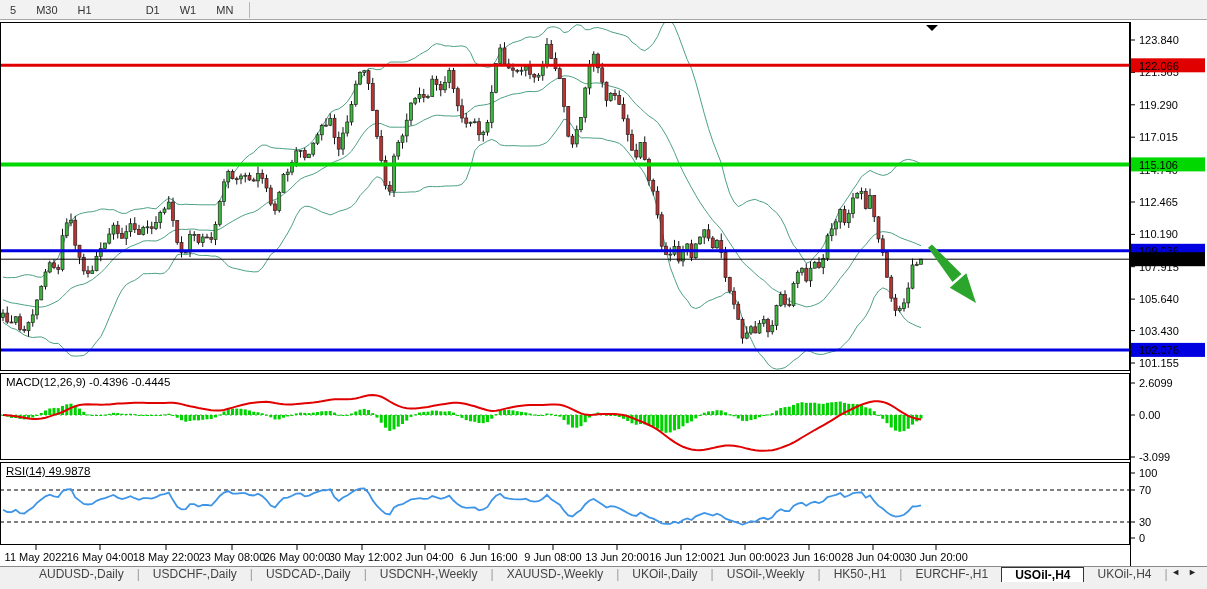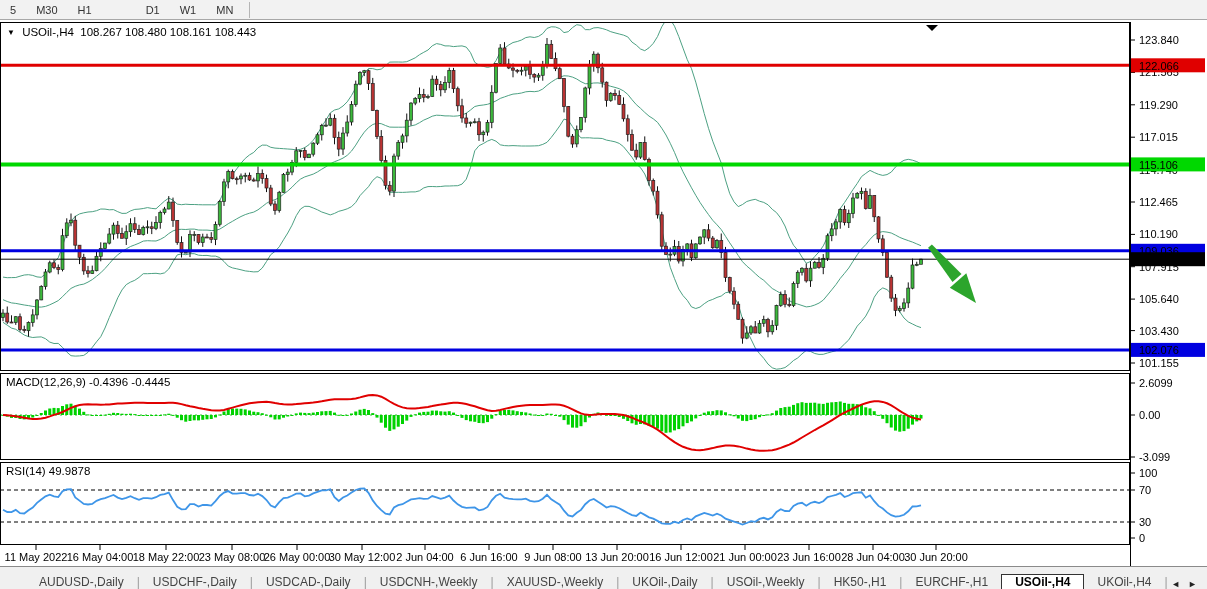--- a/index.html
+++ b/index.html
@@ -16,25 +16,25 @@
 
   
   svg{position:absolute;left:0;top:0;}
   svg text{font-family:"Liberation Sans",sans-serif;font-size:11px;fill:#000;}
 
   
   .ov{position:absolute;font-size:11.5px;color:#000;white-space:nowrap;z-index:3;}
   #chart-title{left:7px;top:26px;}
   #chart-title .dd{font-size:8px;position:relative;top:-1px;margin-right:4px;}
   #macd-label{left:6px;top:376px;text-align:center;}
-  #rsi-label{left:6px;top:465px;}
+  #rsi-label{left:6px;top:465px;text-decoration:underline;}
 
   
   .tabbar{position:absolute;left:0;top:566px;width:1207px;height:23px;background:#f0f0f0;
-          border-top:1px solid #8a8a8a;display:flex;align-items:flex-end;font-size:12px;color:#444;}
+          border-top:1px solid #8a8a8a;display:flex;align-items:flex-start;font-size:12px;color:#444;}
   .tabbar .pad{width:26px;}
   .tab{display:flex;align-items:center;padding:0 13px;white-space:nowrap;cursor:default;}
   .tab-sep{display:flex;align-items:center;color:#9a9a9a;font-size:12px;}
   .tab.active{background:#fff;border:1px solid #333;border-bottom:none;font-weight:bold;color:#000;margin-top:0px;}
   .tab-arrows{margin-left:auto;display:flex;align-items:center;gap:8px;padding-right:10px;color:#222;font-size:9px;}
   .tab-arrows span{cursor:default;}
 </style>
 </head>
 <body>
 
@@ -821,28 +821,20 @@
         <text x="745" y="561" text-anchor="middle">21 Jun 00:00</text>
         <line x1="809" y1="545" x2="809" y2="550" stroke="#000"></line>
         <text x="809" y="561" text-anchor="middle">23 Jun 16:00</text>
         <line x1="873" y1="545" x2="873" y2="550" stroke="#000"></line>
         <text x="873" y="561" text-anchor="middle">28 Jun 04:00</text>
         <line x1="936" y1="545" x2="936" y2="550" stroke="#000"></line>
         <text x="936" y="561" text-anchor="middle">30 Jun 20:00</text>
       </g>
     </svg>
 
-  <div class="ov" id="chart-title">
-    <span class="dd">▼</span>
-    <span>USOil-,H4</span>&nbsp;
-    <span>108.267</span>
-    <span>108.480</span>
-    <span>108.161</span>
-    <span>108.443</span>
-  </div>
 
   <div class="ov" id="macd-label">
     <span>MACD(12,26,9)</span>
     <span>-0.4396</span>
     <span>-0.4445</span>
   </div>
 
   <div class="ov" id="rsi-label">
     <span>RSI(14)</span>
     <span>49.9878</span>

